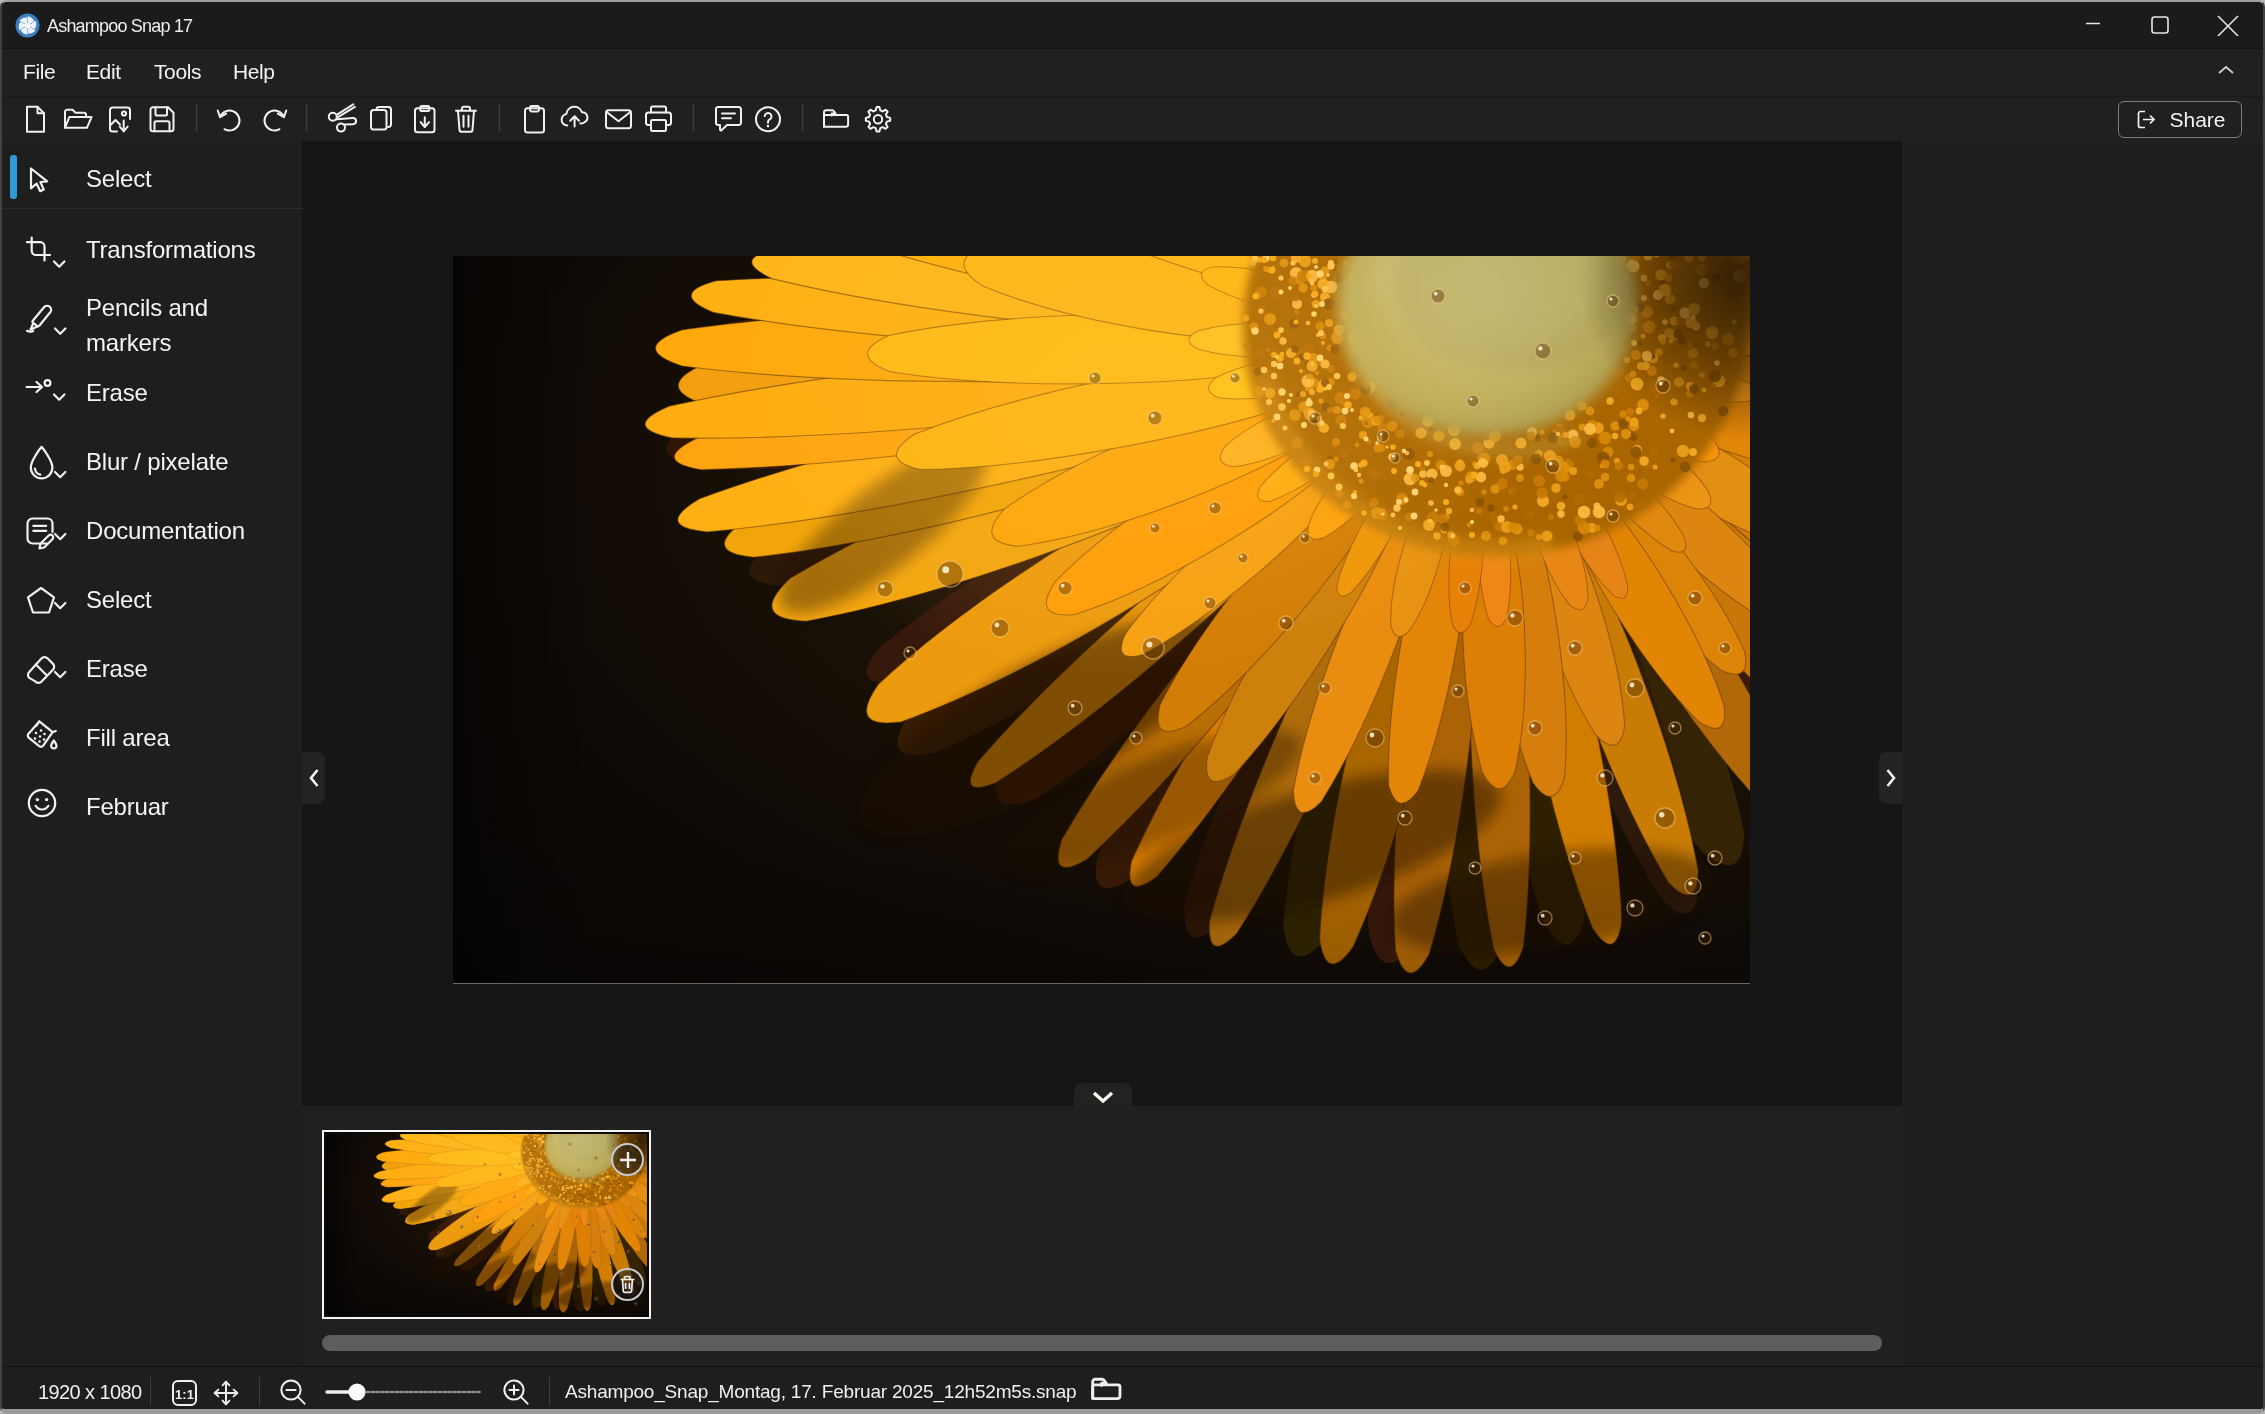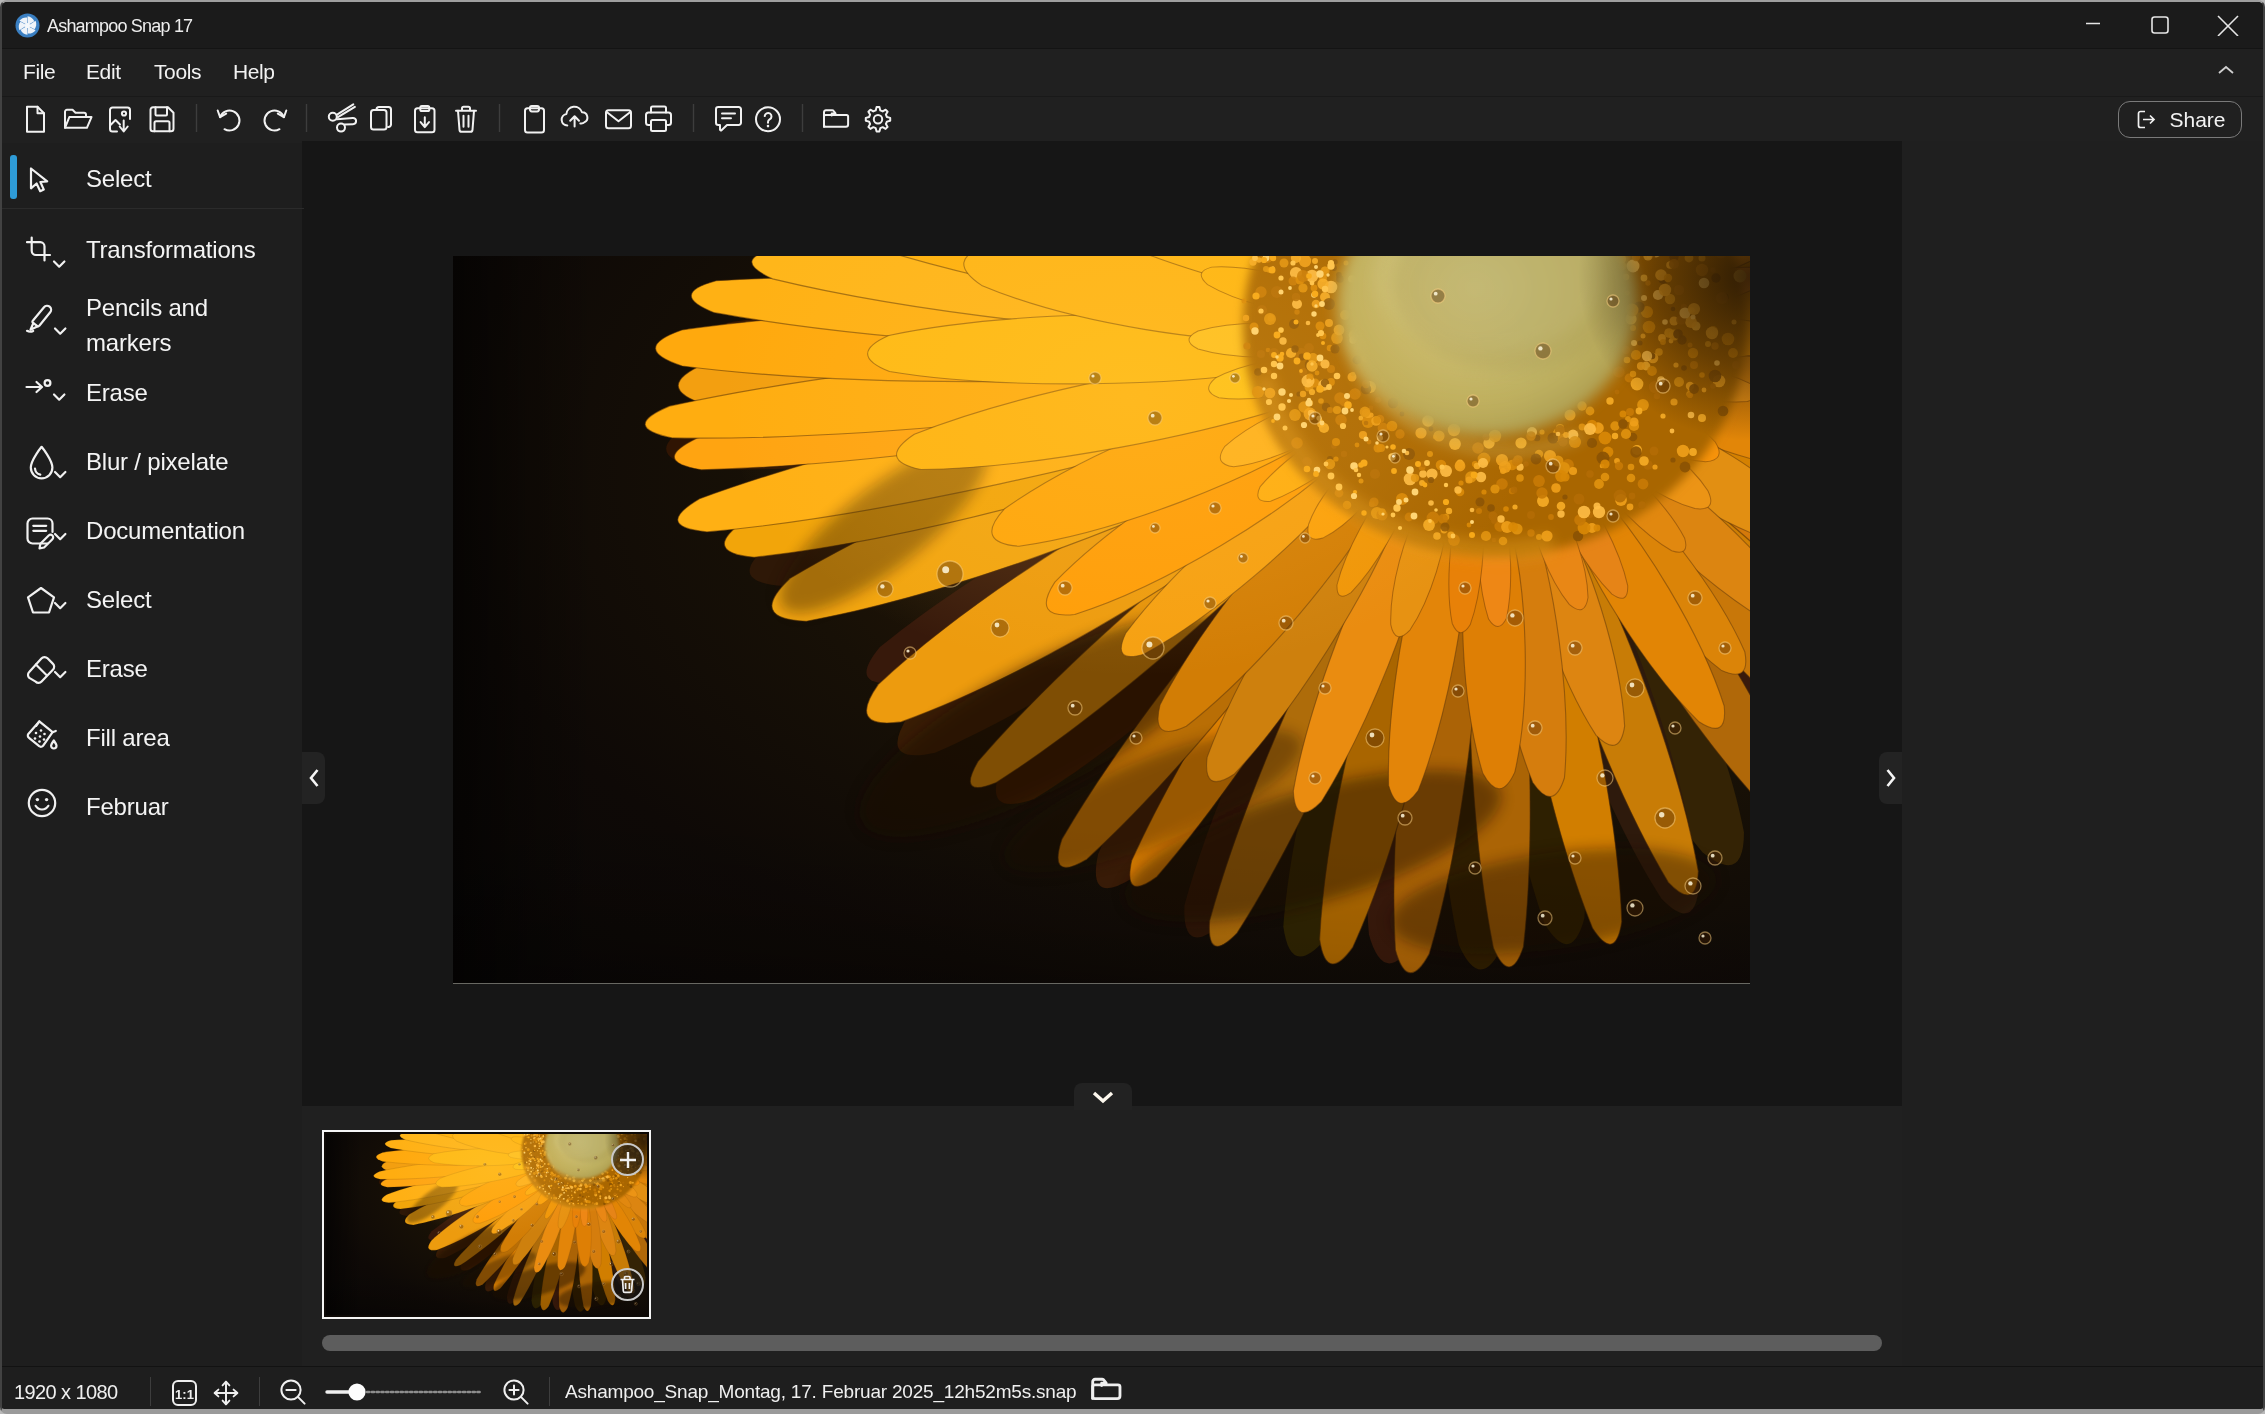--- a/index.html
+++ b/index.html
@@ -11,21 +11,21 @@
     border-bottom:5px solid #9a9a9a; }
   .abs { position:absolute; }
   
   #titlebar { left:0; top:0; width:2265px; height:46px; background:#1b1b1b; }
   #menubar  { left:0; top:46px; width:2265px; height:48px; background:#202020; border-top:1px solid #141414;}
   #toolbar  { left:0; top:94px; width:2265px; height:47px; background:#202020; border-top:1px solid #191919;}
   #title-text { left:45px; top:14px; font-size:18px; letter-spacing:-0.8px; color:#ededed;}
   .menuitem { top:58px; font-size:21px; color:#f2f2f2; letter-spacing:-0.4px;text-align:center; }
   
   #share { left:2116px; top:99px; width:124px; height:37px; border:1px solid #7a7a7a;
-    border-radius:12px; display:flex; align-items:center; justify-content:center; gap:12px;
+    border-radius:6px; display:flex; align-items:center; justify-content:center; gap:12px;
     color:#f2f2f2; font-size:21px; }
   
   #sidebar { left:0; top:141px; width:302px; height:1225px; background:#1e1e1e; }
   #canvas  { left:300px; top:139px; width:1600px; height:965px; background:#161616; }
   #strip   { left:300px; top:1104px; width:1600px; height:260px; background:#202020; }
   #rpanel  { left:1900px; top:139px; width:363px; height:1225px; background:#1f1f1f; }
   #statusbar { left:0; top:1364px; width:2265px; height:43px; background:#1e1e1e; border-top:1px solid #121212; }
   
   .srow { position:absolute; left:0; width:302px; color:#f4f4f4; font-size:24px; letter-spacing:-0.2px; }
   .srow .lbl { position:absolute; left:84px; top:0; }
@@ -329,21 +329,21 @@
   <div class="circbtn" style="left:609px;top:1266px">
     <svg width="17" height="19" viewBox="0 0 17 19" fill="none" stroke="#efefef" stroke-width="1.7">
       <path d="M1.5 4.5 H15.5 M5.5 4 V2.5 a1 1 0 0 1 1-1 H10 a1 1 0 0 1 1 1 V4"></path>
       <path d="M3.5 4.5 L4.3 16 a1.5 1.5 0 0 0 1.5 1.4 H11 a1.5 1.5 0 0 0 1.5-1.4 L13.5 4.5"></path>
       <path d="M6.6 8 V14 M10.4 8 V14"></path>
     </svg>
   </div>
   <div id="scrollbar" class="abs"></div>
 
   <div id="statusbar" class="abs"></div>
-  <div class="stext" style="left:12px">1920 x 1080</div>
+  <div class="stext" style="left:36px">1920 x 1080</div>
   <div class="ssep" style="left:148px"></div>
   <div class="ssep" style="left:257px"></div>
   <div class="ssep" style="left:547px"></div>
   <svg class="abs" style="left:0;top:1366px" width="1140" height="43" viewBox="0 0 1140 43" fill="none" stroke="#efefef" stroke-width="2" stroke-linecap="round" stroke-linejoin="round">
     <rect x="171" y="13" width="23" height="24" rx="5"></rect>
     <text x="182.5" y="31" fill="#efefef" stroke="none" font-size="13" font-weight="bold" text-anchor="middle" font-family="Liberation Sans">1:1</text>
     <g transform="translate(224,25)">
         <path d="M0 -10.5 V10.5 M-10.5 0 H10.5"></path>
         <path d="M-3.4 -7.6 L0 -11.4 L3.4 -7.6 M-3.4 7.6 L0 11.4 L3.4 7.6 M-7.6 -3.4 L-11.4 0 L-7.6 3.4 M7.6 -3.4 L11.4 0 L7.6 3.4" stroke-width="1.9"></path>
       </g>

